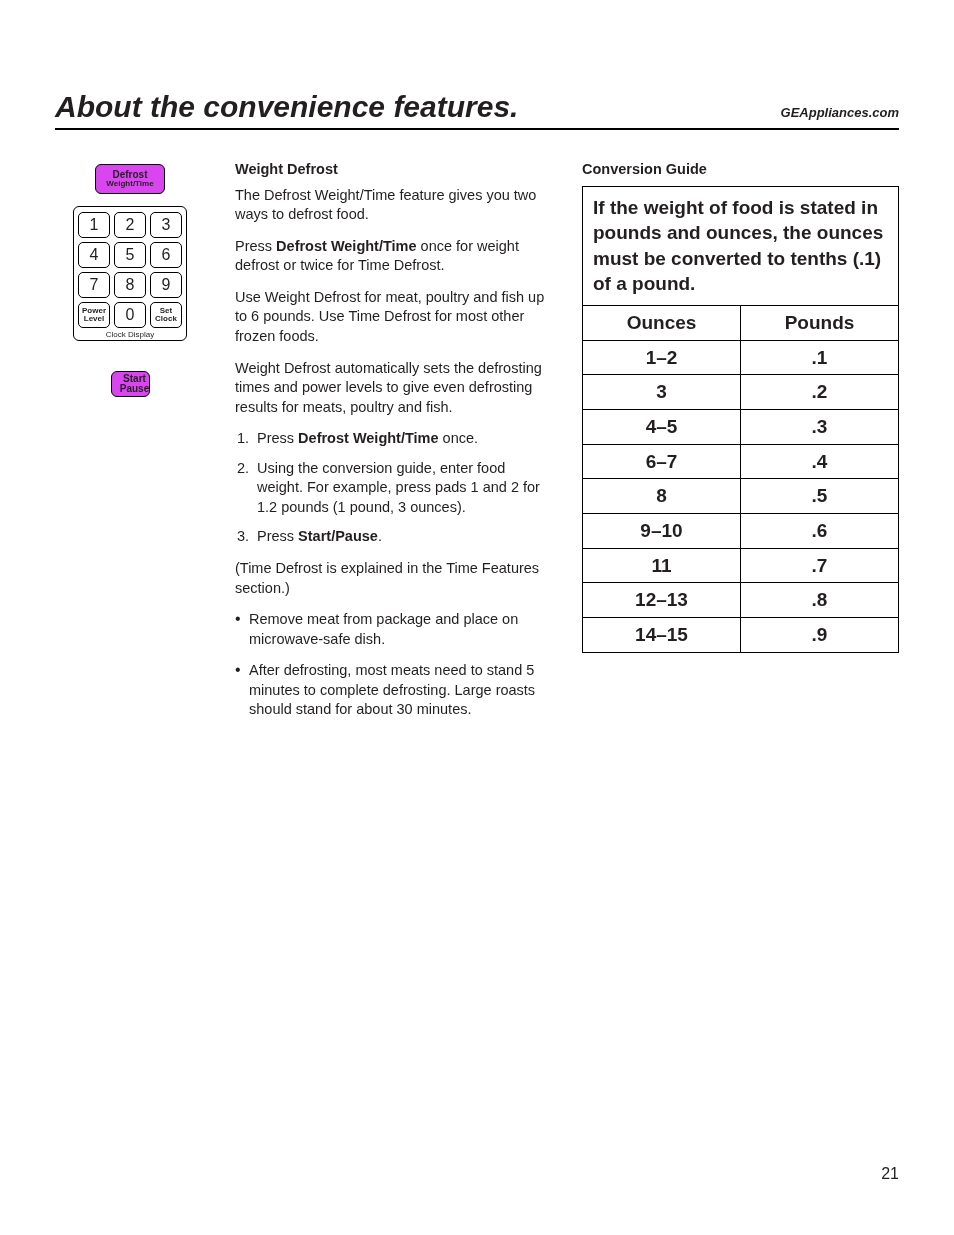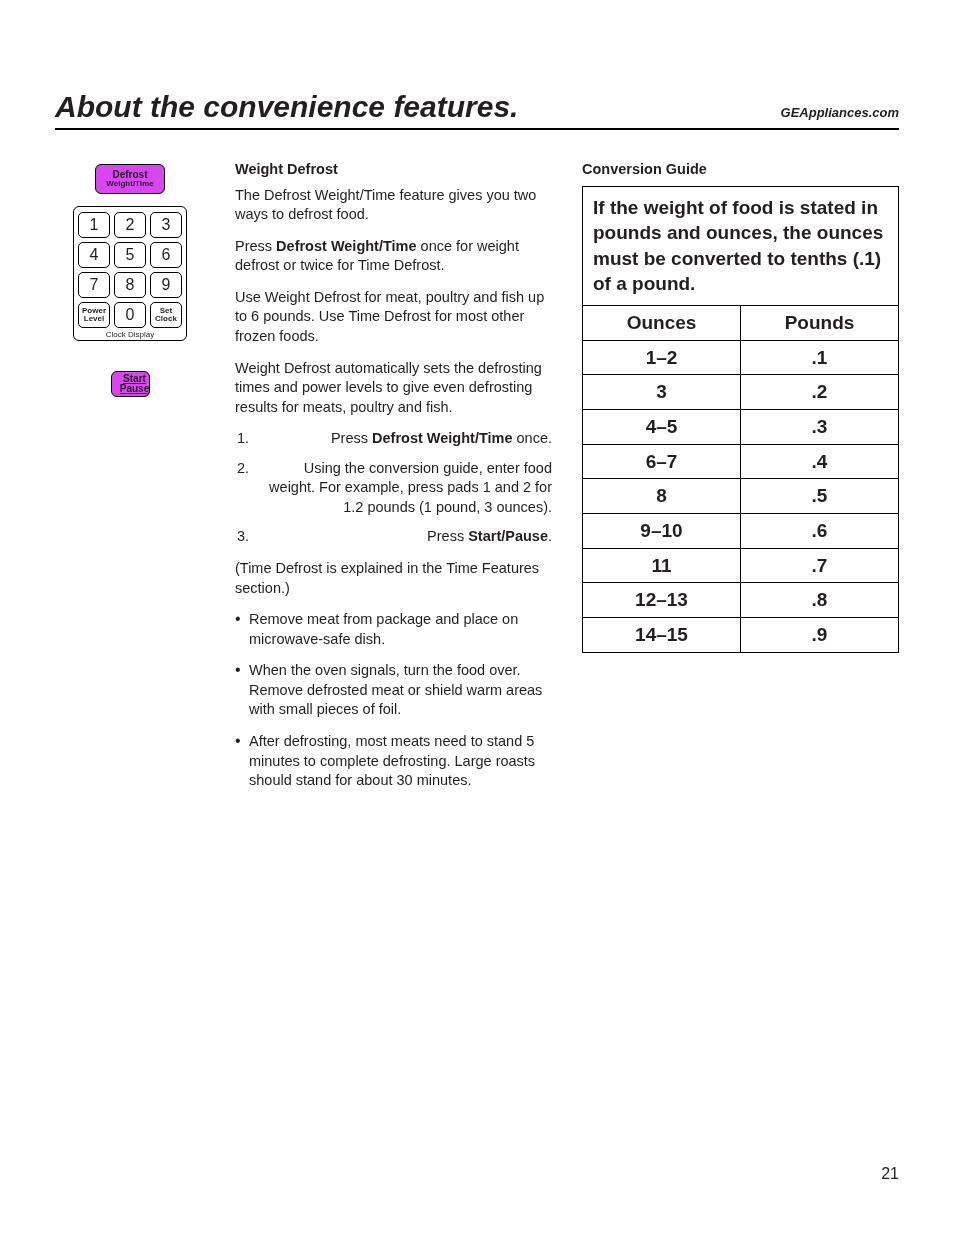--- a/index.html
+++ b/index.html
@@ -89,21 +89,20 @@
     width: 100%;
     left: 0;
     text-align: center;
     font-size: 8px;
   }
   .start-btn {
     width: 39px;
     height: 26px;
     font-size: 10px;
     font-weight: 700;
-    text-decoration: underline;
     line-height: 1;
     margin-top: 18px;
     padding-left: 9px;
   }
   .main {
     display: flex;
     gap: 30px;
     flex: 1;
   }
   .col {
@@ -111,21 +110,21 @@
     font-size: 14.5px;
     line-height: 1.35;
   }
   .col h3 {
     font-size: 14.5px;
     font-weight: 700;
     margin-bottom: 6px;
   }
   .col p { margin-bottom: 12px; }
   .col ol { padding-left: 18px; margin-bottom: 12px; }
-  .col ol li { margin-bottom: 10px; padding-left: 4px; text-align: right; }
+  .col ol li { margin-bottom: 10px; padding-left: 4px; }
   .col ul { list-style: none; margin-top: 4px; }
   .col ul li { position: relative; padding-left: 14px; margin-bottom: 12px; }
   .col ul li::before { content: "•"; position: absolute; left: 0; font-size:16px; line-height:1; top:1px;}
   b { font-weight: 700; }
   .conv-table {
     border: 1.5px solid #000;
     border-collapse: collapse;
     width: 100%;
     font-size: 19px;
   }
@@ -205,21 +204,20 @@
       <p>Use Weight Defrost for meat, poultry and fish up to 6 pounds.  Use Time Defrost for most other frozen foods.</p>
       <p>Weight Defrost automatically sets the defrosting times and power levels to give even defrosting results for meats, poultry and fish.</p>
       <ol>
         <li><span>Press </span><b>Defrost Weight/Time</b><span> once.</span></li>
         <li>Using the conversion guide, enter food weight. For example, press pads 1 and 2 for 1.2 pounds (1 pound, 3 ounces).</li>
         <li><span>Press </span><b>Start/Pause</b><span>.</span></li>
       </ol>
       <p>(Time Defrost is explained in the Time Features section.)</p>
       <ul>
         <li>Remove meat from package and place on microwave-safe dish.</li>
-        <li>When the oven signals, turn the food over. Remove defrosted meat or shield warm areas with small pieces of foil.</li>
         <li>After defrosting, most meats need to stand 5 minutes to complete defrosting. Large roasts should stand for about 30 minutes.</li>
       </ul>
     </div>
 
     <div class="col">
       <h3>Conversion Guide</h3>
       <table class="conv-table">
         <tbody>
             <tr>
               <td colspan="2" class="caption">If the weight of food is stated in pounds and ounces, the ounces must be converted to tenths (.1) of a pound.</td>

